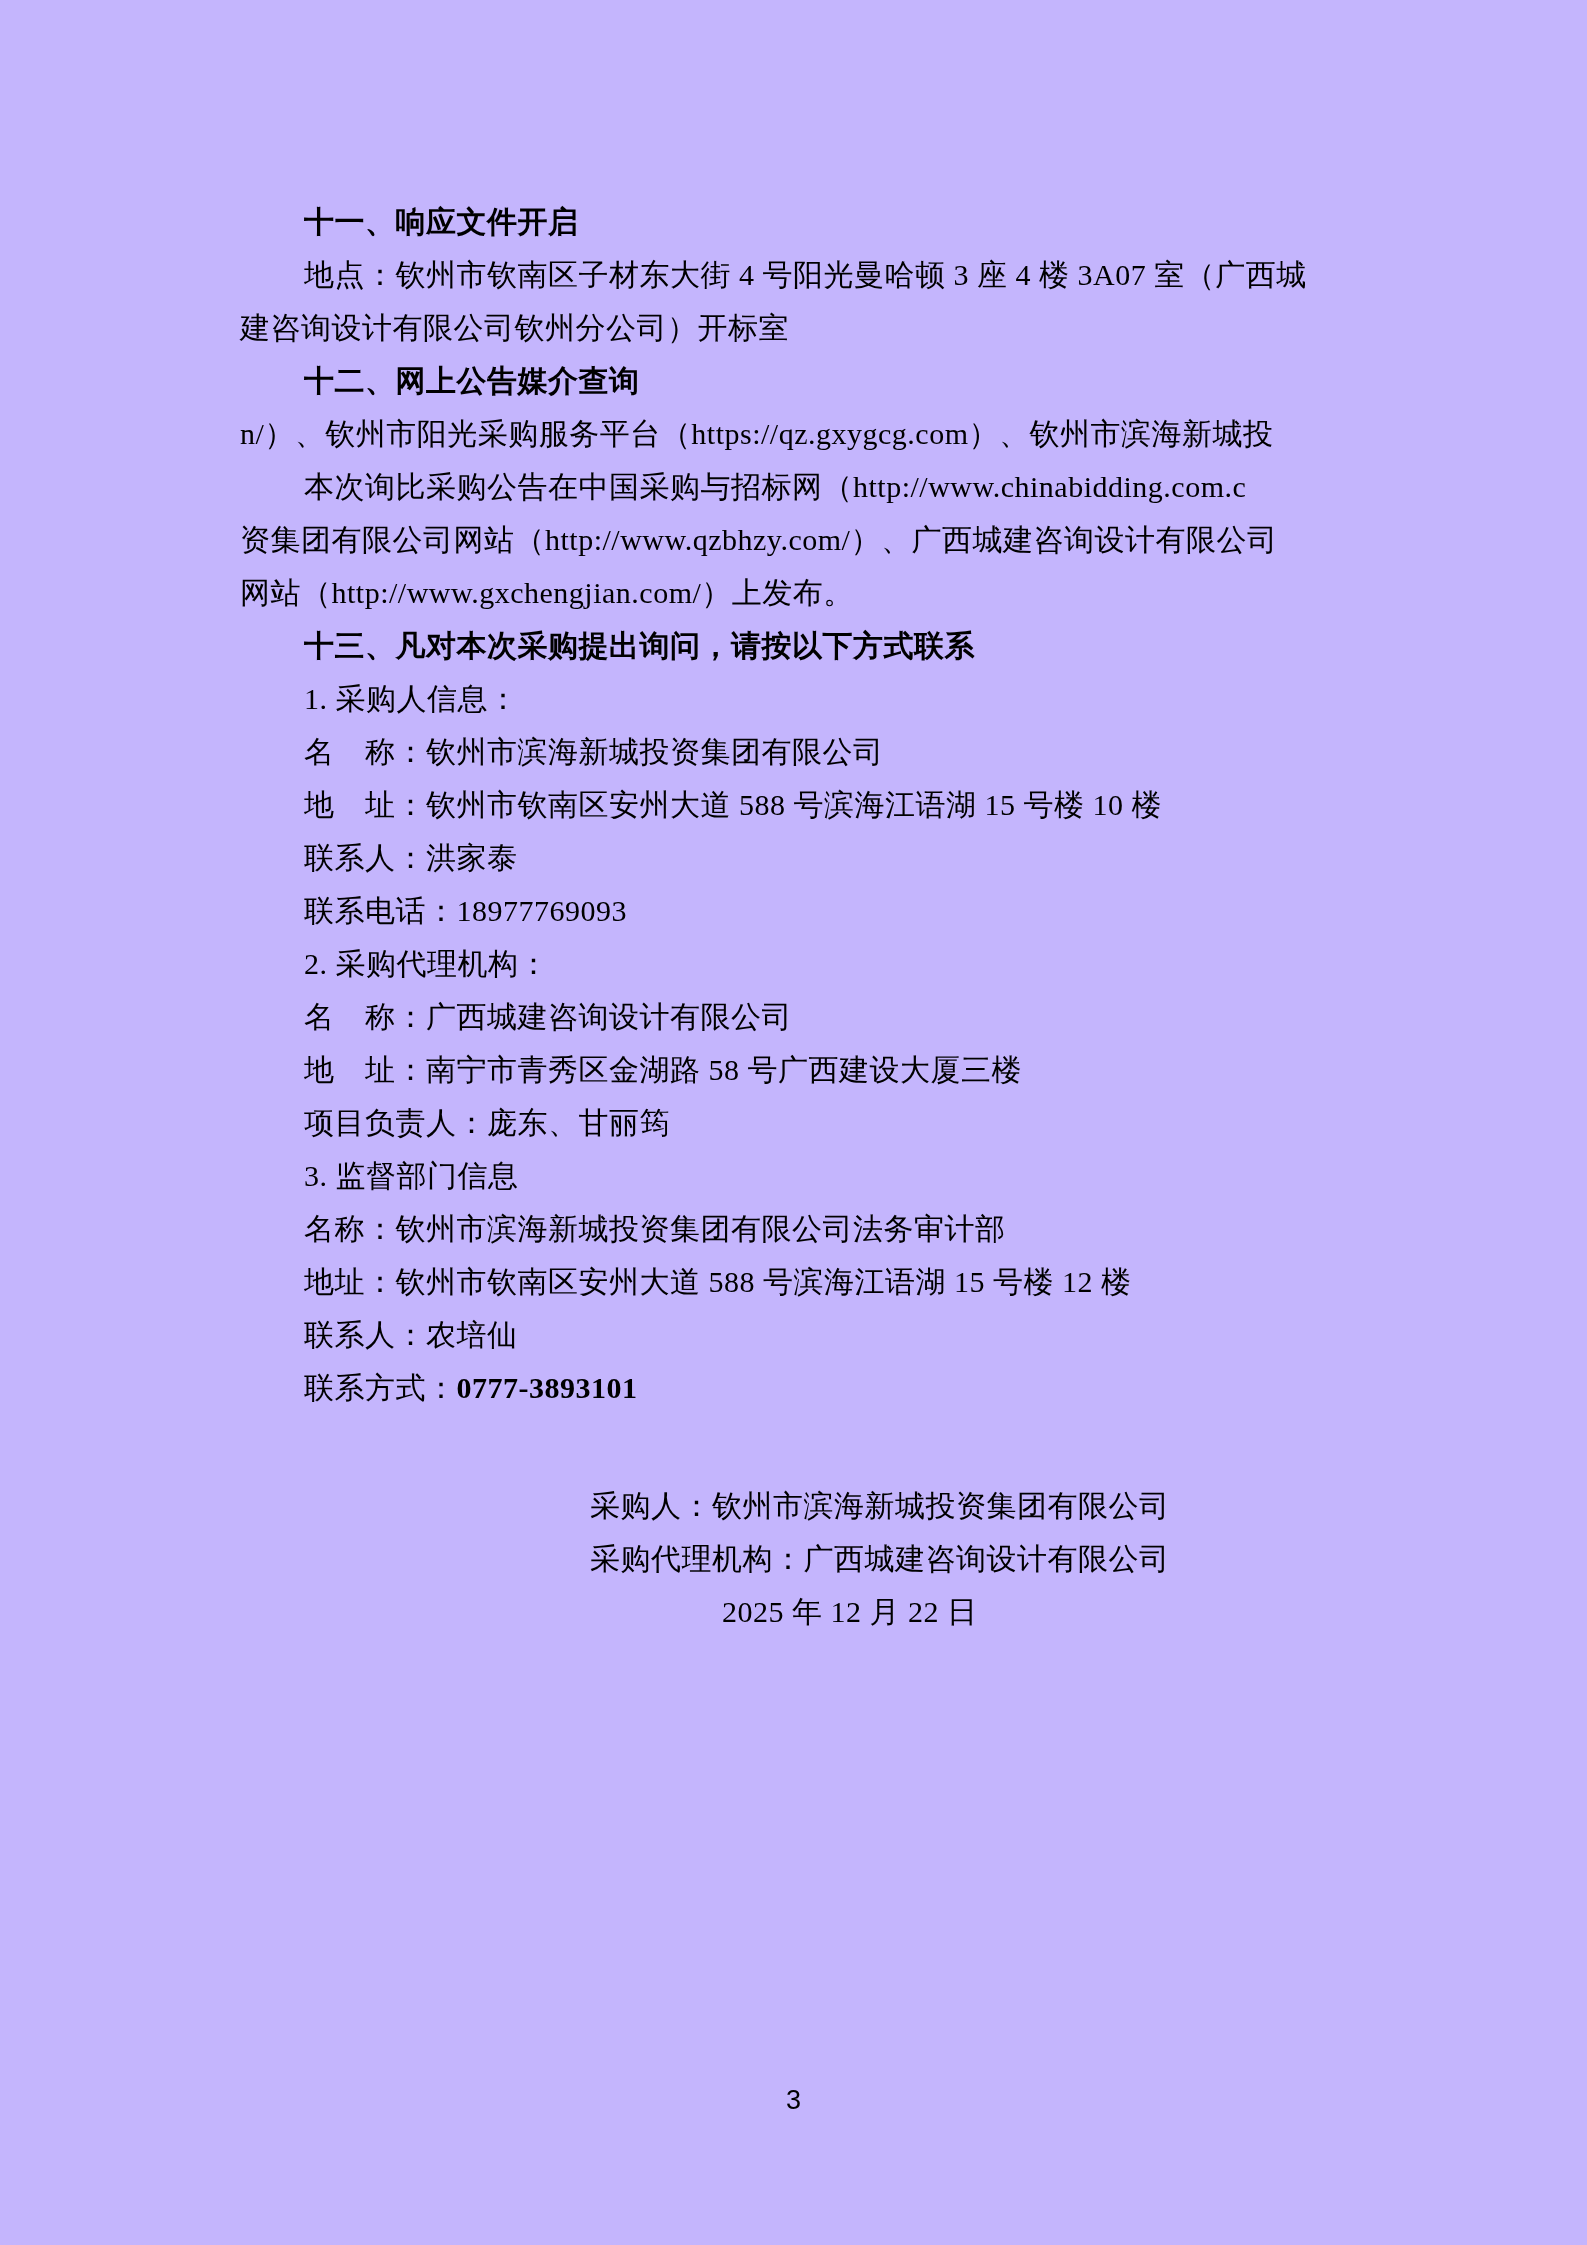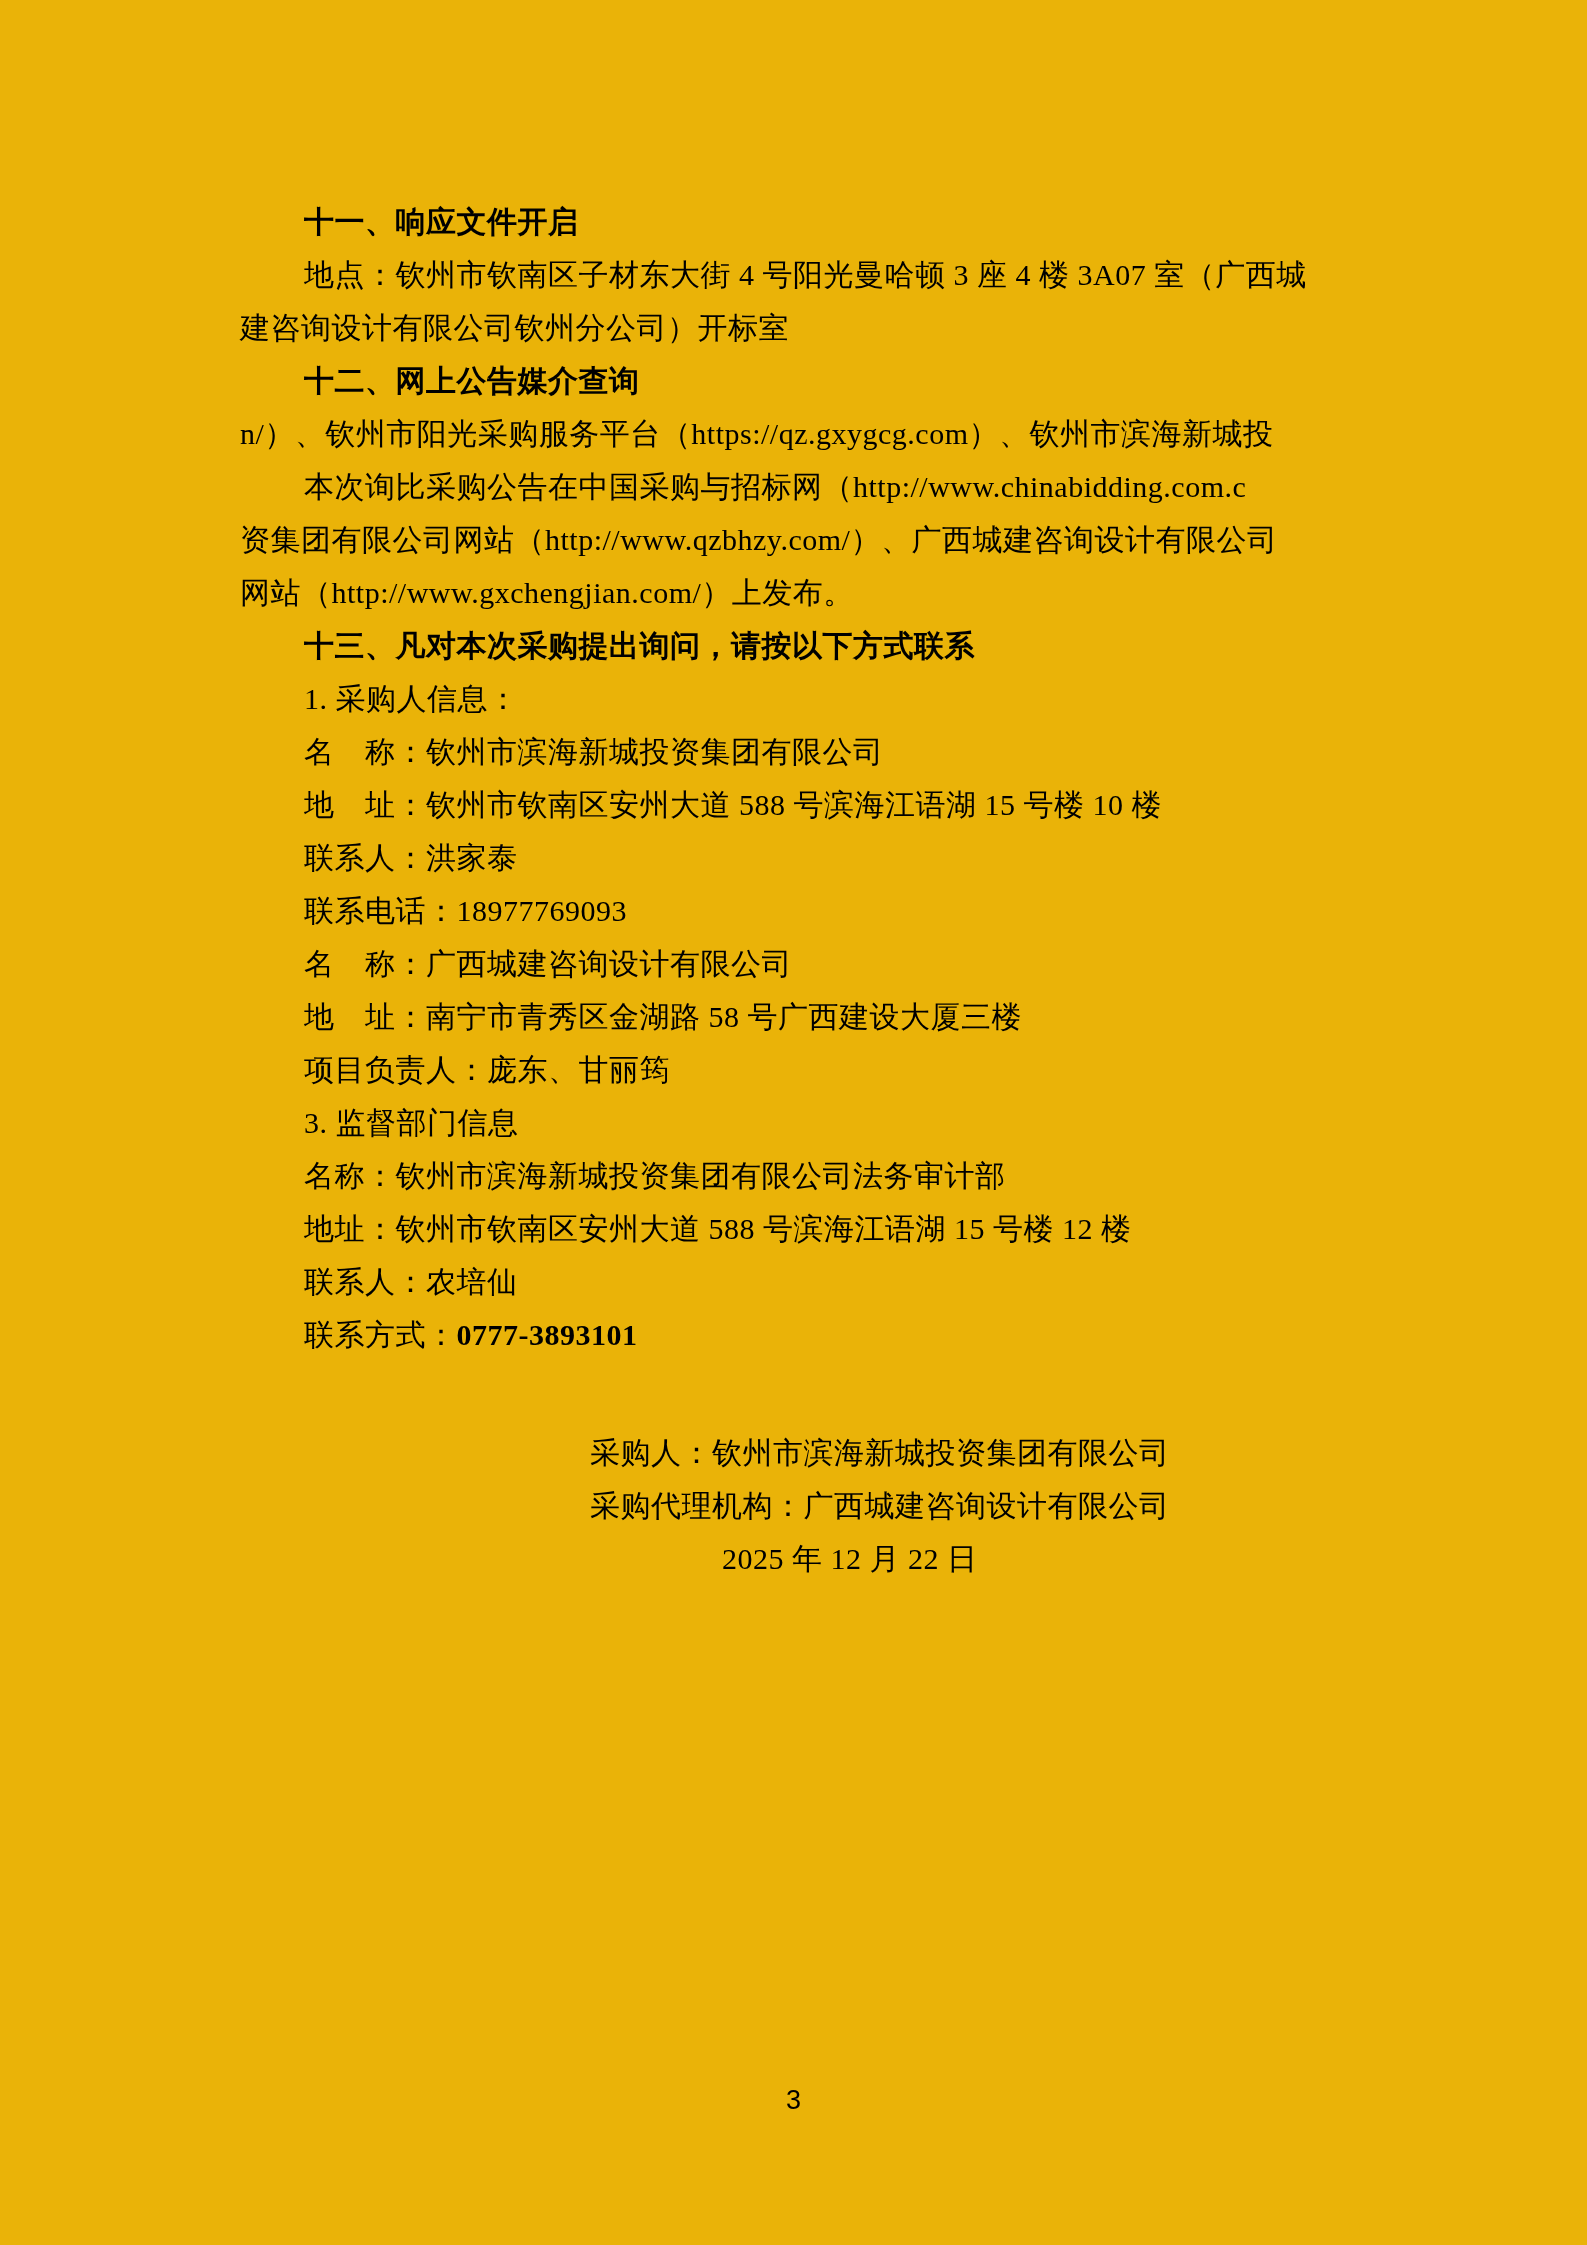--- a/index.html
+++ b/index.html
@@ -12,21 +12,21 @@
     height: 2245px;
     position: relative;
     font-family: "Liberation Serif", "DejaVu Serif", serif;
     color: #000000;
   }
   .page {
     position: absolute;
     left: 0; top: 0;
     width: 1587px;
     height: 2245px;
-    background: #eab308;
+    background: #c4b5fd;
     overflow: hidden;
   }
   .content {
     position: absolute;
     left: 240px;
     top: 195px;
     width: 1110px;
   }
   .line {
     font-size: 30px;
@@ -69,20 +69,21 @@
     <div class="line">网站（http://www.gxchengjian.com/）上发布。</div>
 
     <div class="line indent heading">十三、凡对本次采购提出询问，请按以下方式联系</div>
 
     <div class="line indent">1. 采购人信息：</div>
     <div class="line indent">名　称：钦州市滨海新城投资集团有限公司</div>
     <div class="line indent">地　址：钦州市钦南区安州大道 588 号滨海江语湖 15 号楼 10 楼</div>
     <div class="line indent">联系人：洪家泰</div>
     <div class="line indent">联系电话：18977769093</div>
 
+    <div class="line indent">2. 采购代理机构：</div>
     <div class="line indent">名　称：广西城建咨询设计有限公司</div>
     <div class="line indent">地　址：南宁市青秀区金湖路 58 号广西建设大厦三楼</div>
     <div class="line indent">项目负责人：庞东、甘丽筠</div>
 
     <div class="line indent">3. 监督部门信息</div>
     <div class="line indent">名称：钦州市滨海新城投资集团有限公司法务审计部</div>
     <div class="line indent">地址：钦州市钦南区安州大道 588 号滨海江语湖 15 号楼 12 楼</div>
     <div class="line indent">联系人：农培仙</div>
     <div class="line indent">
       <span>联系方式：</span><span class="bold">0777-3893101</span>

